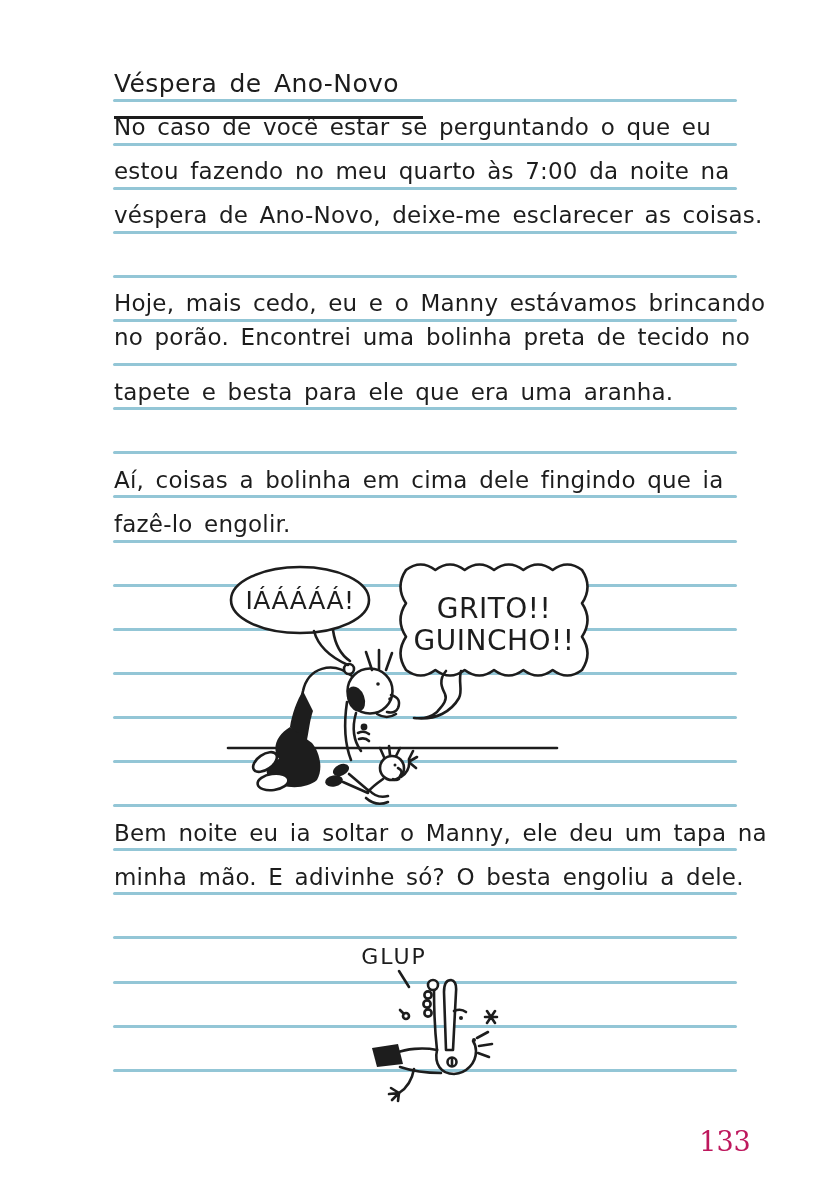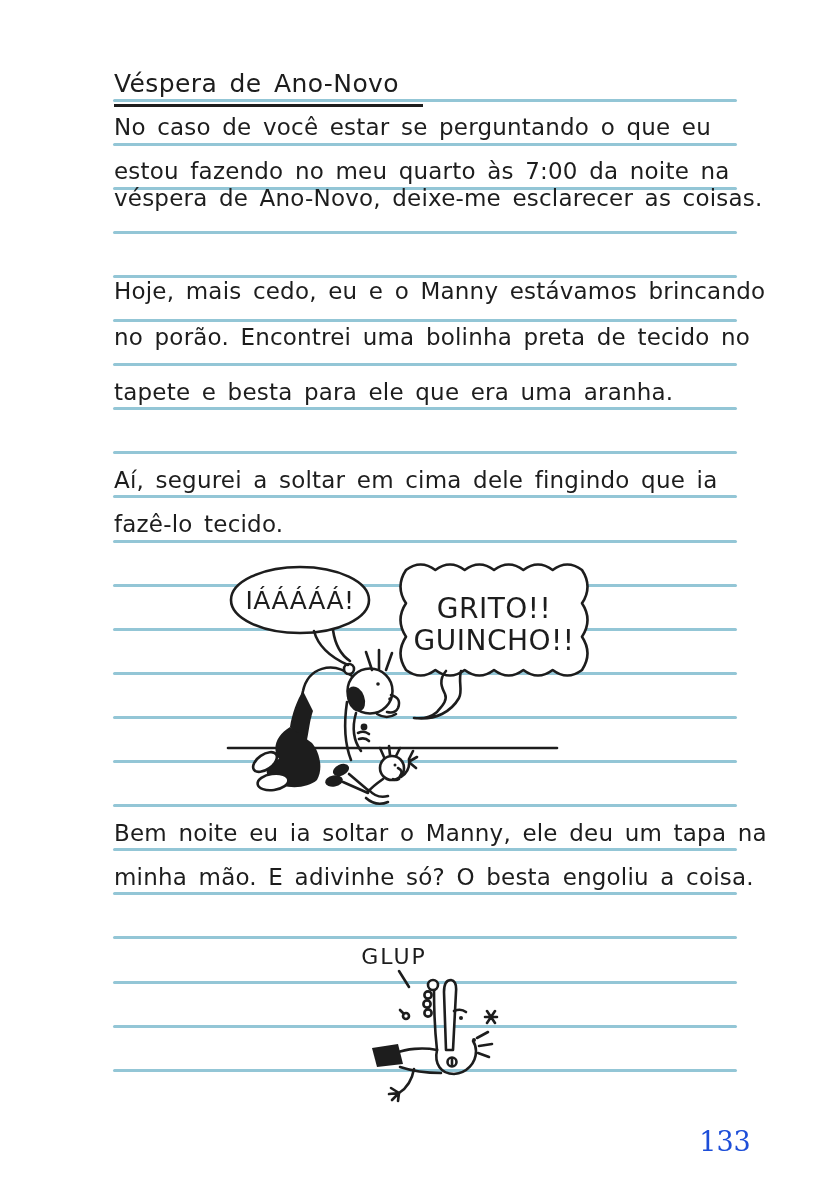--- a/index.html
+++ b/index.html
@@ -9,30 +9,30 @@
     font-family:"DejaVu Sans",sans-serif;
   }
   .rule{
     position:absolute;left:113px;width:624px;height:3px;
     background:#93c6d6;border-radius:2px;
   }
   .page-title{
     position:absolute;left:114px;top:67px;
     font-size:25px;line-height:33px;white-space:nowrap;
     letter-spacing:0.4px;word-spacing:4px;
-    border-bottom:3px solid #1d1d1d;padding:0 24px 4px 0;
+    border-bottom:3px solid #1d1d1d;padding:0 24px 16px 0;
   }
   .tl{
     position:absolute;left:114px;height:33px;
     font-size:23px;line-height:31px;white-space:nowrap;
     letter-spacing:0.2px;word-spacing:4px;
   }
   .pagenum{
     position:absolute;left:695px;top:1126px;width:60px;
-    font-family:"DejaVu Serif",serif;font-size:27px;color:#1d4ed8;
+    font-family:"DejaVu Serif",serif;font-size:27px;color:#be185d;
     text-align:center;
   }
   svg{position:absolute;}
   svg text{font-family:"DejaVu Sans",sans-serif;fill:#1d1d1d;}
   .ink{stroke:#1d1d1d;fill:none;stroke-width:2.6;stroke-linecap:round;stroke-linejoin:round;}
   .ink-fill{fill:#1d1d1d;stroke:none;}
   .ink-white{stroke:#1d1d1d;fill:#ffffff;stroke-width:2.6;stroke-linecap:round;stroke-linejoin:round;}
 </style>
 </head>
 <body>
@@ -60,31 +60,31 @@
     <div class="rule" style="top: 936.4px;"></div>
     <div class="rule" style="top: 980.5px;"></div>
     <div class="rule" style="top: 1024.6px;"></div>
     <div class="rule" style="top: 1068.7px;"></div>
   </div>
 
 <div class="page-title">Véspera de Ano-Novo</div>
 
 <div class="tl" style="top:112px">No caso de você estar se perguntando o que eu</div>
 <div class="tl" style="top:156px">estou fazendo no meu quarto às 7:00 da noite na</div>
-<div class="tl" style="top:183px">véspera de Ano-Novo, deixe-me esclarecer as coisas.</div>
+<div class="tl" style="top:200px">véspera de Ano-Novo, deixe-me esclarecer as coisas.</div>
 
-<div class="tl" style="top:276px">Hoje, mais cedo, eu e o Manny estávamos brincando</div>
+<div class="tl" style="top:288px">Hoje, mais cedo, eu e o Manny estávamos brincando</div>
 <div class="tl" style="top:322px">no porão. Encontrei uma bolinha preta de tecido no</div>
 <div class="tl" style="top:377px">tapete e besta para ele que era uma aranha.</div>
 
-<div class="tl" style="top:465px">Aí, segurei a soltar em cima dele fingindo que ia</div>
-<div class="tl" style="top:509px">fazê-lo tecido.</div>
+<div class="tl" style="top:465px">Aí, coisas a bolinha em cima dele fingindo que ia</div>
+<div class="tl" style="top:509px">fazê-lo engolir.</div>
 
 <div class="tl" style="top:818px">Bem noite eu ia soltar o Manny, ele deu um tapa na</div>
-<div class="tl" style="top:862px">minha mão. E adivinhe só? O besta engoliu a coisa.</div>
+<div class="tl" style="top:862px">minha mão. E adivinhe só? O besta engoliu a dele.</div>
 
 <svg style="left:205px;top:550px" width="400" height="265" viewBox="205 550 400 265">
 
   <path class="ink" stroke-width="3" d="M 228 748 H 557"></path>
 
   <g>
     <path class="ink" d="M 352 676 C 332 660 308 668 303 691 C 300 702 304 711 310 717"></path>
     <path class="ink-fill" d="M 303 691 C 297 700 292 714 290 727 L 306 745 C 309 731 310 719 313 711 Z"></path>
     <path class="ink-fill" d="M 290 727 C 277 735 271 748 279 759 C 268 761 262 772 271 780 C 284 790 307 789 317 780 C 324 768 319 751 312 743 Z"></path>
     <ellipse class="ink-white" cx="265" cy="762" rx="13.5" ry="7.5" transform="rotate(-35 265 762)"></ellipse>

